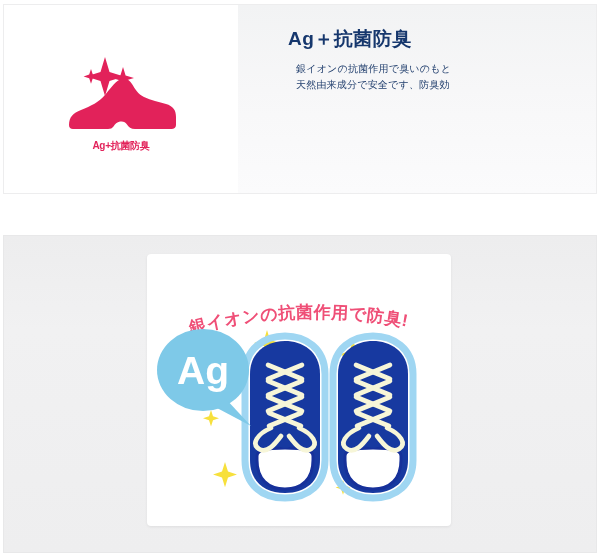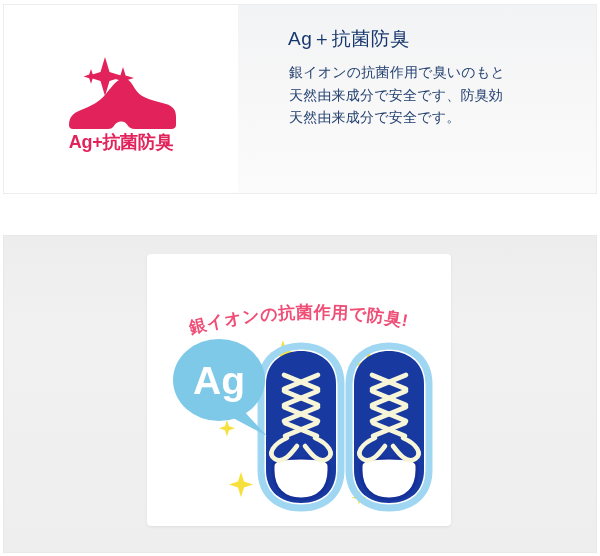--- a/index.html
+++ b/index.html
@@ -45,48 +45,48 @@
   }
 
   .logo-svg { display: block; }
 
   .logo-caption {
     position: absolute;
     left: 0;
     right: 0;
     bottom: 0px;
     text-align: center;
-    font-size: 18px;
+    font-size: 10px;
     font-weight: bold;
     color: #e2225a;
     letter-spacing: -0.3px;
     line-height: 1;
     white-space: nowrap;
   }
 
   .feature-text {
     flex: 1 1 auto;
     padding: 24px 26px 0 50px;
     box-sizing: border-box;
   }
 
   .feature-title {
     font-size: 19px;
-    font-weight: normal;
+    font-weight: bold;
     color: #16376d;
     letter-spacing: 0.5px;
     margin: 0 0 11px 0;
     line-height: 1.1;
   }
 
   .feature-body {
-    font-size: 14px;
+    font-size: 10px;
     color: #24416f;
     line-height: 1.62;
-    margin: 1px;
+    margin: 8px;
     letter-spacing: 0.2px;
   }
   .feature-body .ln { display: block; }
 
   
   .illustration-panel {
     position: absolute;
     left: 3px;
     top: 235px;
     width: 594px;
@@ -114,24 +114,23 @@
     top: 42px;
     width: 304px;
     text-align: center;
     pointer-events: none;
   }
   .arc-text svg { display: block; margin: 0 auto; }
 
   .shoes-wrap {
     position: absolute;
     left: 0;
-    top: 78px;
+    top: 68px;
     width: 252px;
     height: 190px;
-    padding-left: 16px;
   }
   .shoes-wrap svg { display: block; margin: 0 auto; }
 </style>
 </head>
 <body>
 
 <div class="feature-panel">
 
   <div class="logo-box">
     <div class="logo-mark">
@@ -161,21 +160,20 @@
       </svg>
       <div class="logo-caption">Ag+抗菌防臭</div>
     </div>
   </div>
 
   <div class="feature-text">
     <h2 class="feature-title">Ag＋抗菌防臭</h2>
     <p class="feature-body">
       <span class="ln">銀イオンの抗菌作用で臭いのもと</span>
       <span class="ln">天然由来成分で安全です、防臭効</span>
-      <span class="ln">天然由来成分で安全です。</span>
     </p>
   </div>
 </div>
 
 <div class="illustration-panel">
   <div class="illustration-card">
 
     <div class="arc-text">
       <svg width="280" height="50" viewBox="0 0 280 50" aria-hidden="true">
         <defs>

